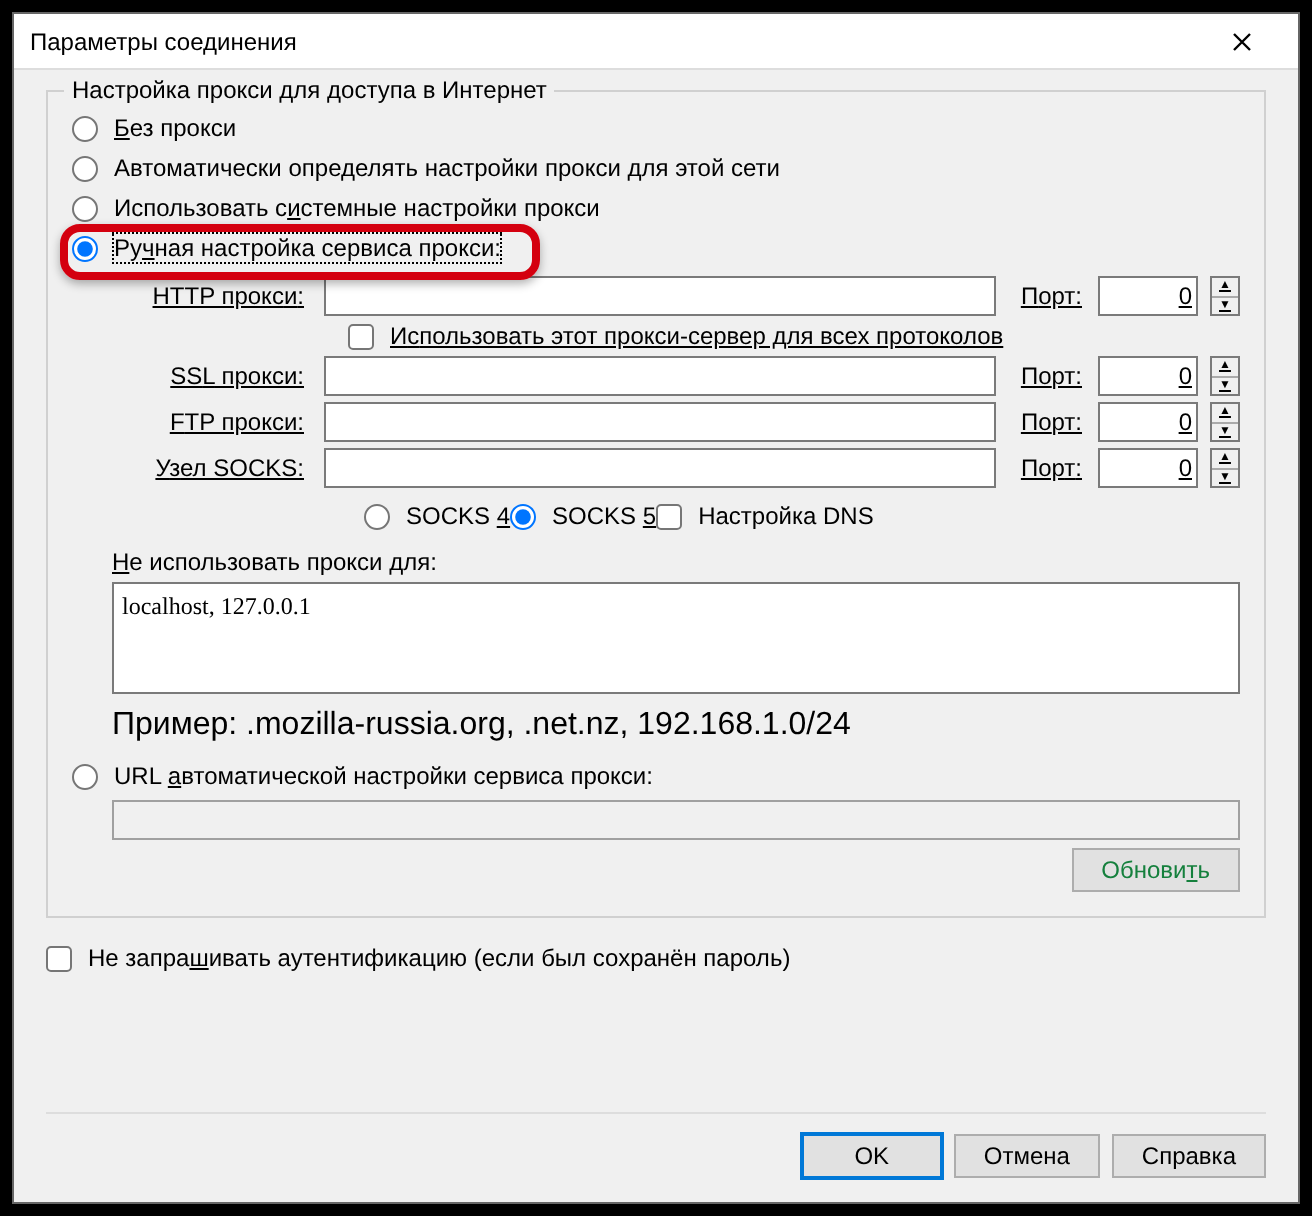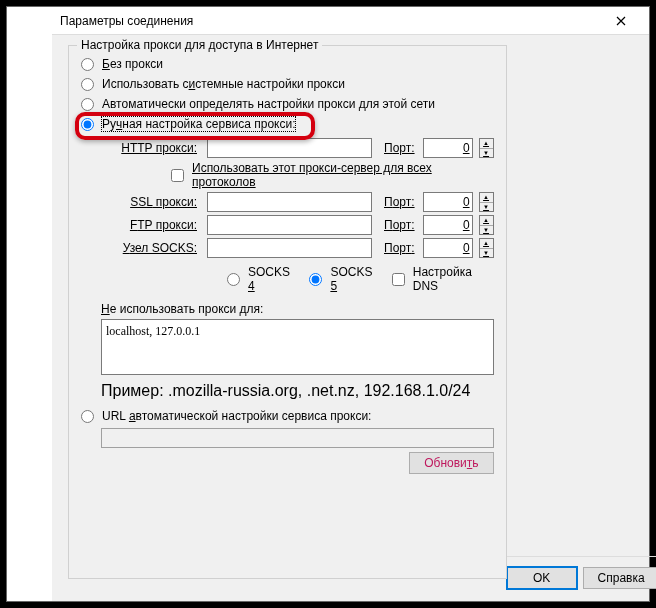--- a/index.html
+++ b/index.html
@@ -12,21 +12,20 @@
     width: 656px;
     height: 608px;
   }
   .window {
     background: #fff;
     border: 1px solid #666;
     width: 100%;
     height: 100%;
     display: flex;
     flex-direction: column;
-    padding-left: 45px;
   }
   .titlebar {
     display: flex;
     align-items: center;
     justify-content: space-between;
     padding: 4px 8px 4px 8px;
     background: #fff;
     border-bottom: 1px solid #ddd;
     height: 28px;
   }
@@ -35,21 +34,22 @@
     width: 40px; height: 24px;
     display: flex; align-items: center; justify-content: center;
     cursor: default;
     font-size: 13px;
   }
   .content {
     flex: 1;
     background: #f0f0f0;
     padding: 10px 16px 12px 16px;
     display: flex;
-    flex-direction: row;
+    flex-direction: column;
+    justify-content: center;
   }
   .fieldset {
     border: 1px solid #d0d0d0;
     padding: 8px 12px 12px 12px;
     position: relative;
     margin-bottom: 10px;
   }
   .legend {
     position: absolute;
     top: -8px;
@@ -136,21 +136,20 @@
   .spinner div:first-child { border-bottom: 1px solid #aaa; }
   .checkbox-row {
     display: flex;
     align-items: center;
     gap: 6px;
     margin: 3px 0;
   }
   .socks-row {
     display: flex;
     align-items: center;
-    gap: 14px;
     margin: 4px 0 5px 126px;
   }
   .noproxy-label { margin: 6px 0 3px 0; }
   .noproxy-area {
     width: 100%;
     height: 56px;
     border: 1px solid #7a7a7a;
     background: #fff;
     padding: 4px;
     font-size: 12px;
@@ -181,21 +180,21 @@
   .btn {
     border: 1px solid #adadad;
     background: #e1e1e1;
     padding: 3px 14px;
     font-size: 12px;
     cursor: default;
     min-width: 70px;
     text-align: center;
   }
   .btn:disabled, .btn.disabled {
-    color: #be185d;
+    color: #15803d;
   }
   .btn.default {
     border: 1px solid #0078d7;
     outline: 1px solid #0078d7;
   }
   .button-bar {
     display: flex;
     justify-content: flex-end;
     gap: 6px;
     padding: 10px 0 0 0;
@@ -223,44 +222,44 @@
   <div class="content">
     <div class="fieldset">
       <div class="legend">Настройка прокси для доступа в Интернет</div>
 
       <div class="radio-row">
         <input type="radio" name="pm" style="">
         <span><span class="u">Б</span>ез прокси</span>
       </div>
       <div class="radio-row">
         <input type="radio" name="pm" style="">
-        <span>Использовать с<span class="u">и</span>стемные настройки прокси</span>
+        <span>Автоматически определять настройки прокси для этой сети</span>
       </div>
       <div class="radio-row">
         <input type="radio" name="pm" style="">
-        <span>Автоматически определять настройки прокси для этой сети</span>
+        <span>Использовать с<span class="u">и</span>стемные настройки прокси</span>
       </div>
       <div class="radio-row highlighted">
         <div class="highlight-box"></div>
         <input type="radio" name="pm" checked="" style="">
         <span class="dotted-focus">Ру<span class="u">ч</span>ная настройка сервиса прокси:</span>
       </div>
 
       <div class="proxy-grid">
         <div class="proxy-row">
           <span class="proxy-label">HTTP прокс<span class="u">и</span>:</span>
           <input class="host-input" style="">
           <span class="port-label"><span class="u">П</span>орт:</span>
           <input class="port-input" value="0" style="">
           <div class="spinner">
               <div>▲</div>
               <div>▼</div>
             </div>
         </div>
-        <div class="proxy-row" style="margin-left:70px;">
+        <div class="proxy-row" style="margin-left:118px;">
           <input type="checkbox" style="">
           <span>И<span class="u">с</span>пользовать этот прокси-сервер для всех протоколов</span>
         </div>
         <div class="proxy-row">
           <span class="proxy-label">SS<span class="u">L</span> прокси:</span>
           <input class="host-input" style="">
           <span class="port-label">П<span class="u">о</span>рт:</span>
           <input class="port-input" value="0" style="">
           <div class="spinner">
               <div>▲</div>
@@ -312,19 +311,24 @@
         <span>URL <span class="u">а</span>втоматической настройки сервиса прокси:</span>
       </div>
       <div class="pac-row" style="margin-left:20px;">
         <input class="pac-input" disabled="" style="">
       </div>
       <div class="reload-row">
         <button class="btn disabled" disabled="">Обнови<span class="u">т</span>ь</button>
       </div>
     </div>
 
+    <div class="checkbox-row">
+      <input type="checkbox" style="">
+      <span>Не запра<span class="u">ш</span>ивать аутентификацию (если был сохранён пароль)</span>
+    </div>
 
     <div class="button-bar">
       <button class="btn default">OK</button>
+      <button class="btn">Отмена</button>
       <button class="btn">Справка</button>
     </div>
   </div>
 </div>
 
 </body></html>

